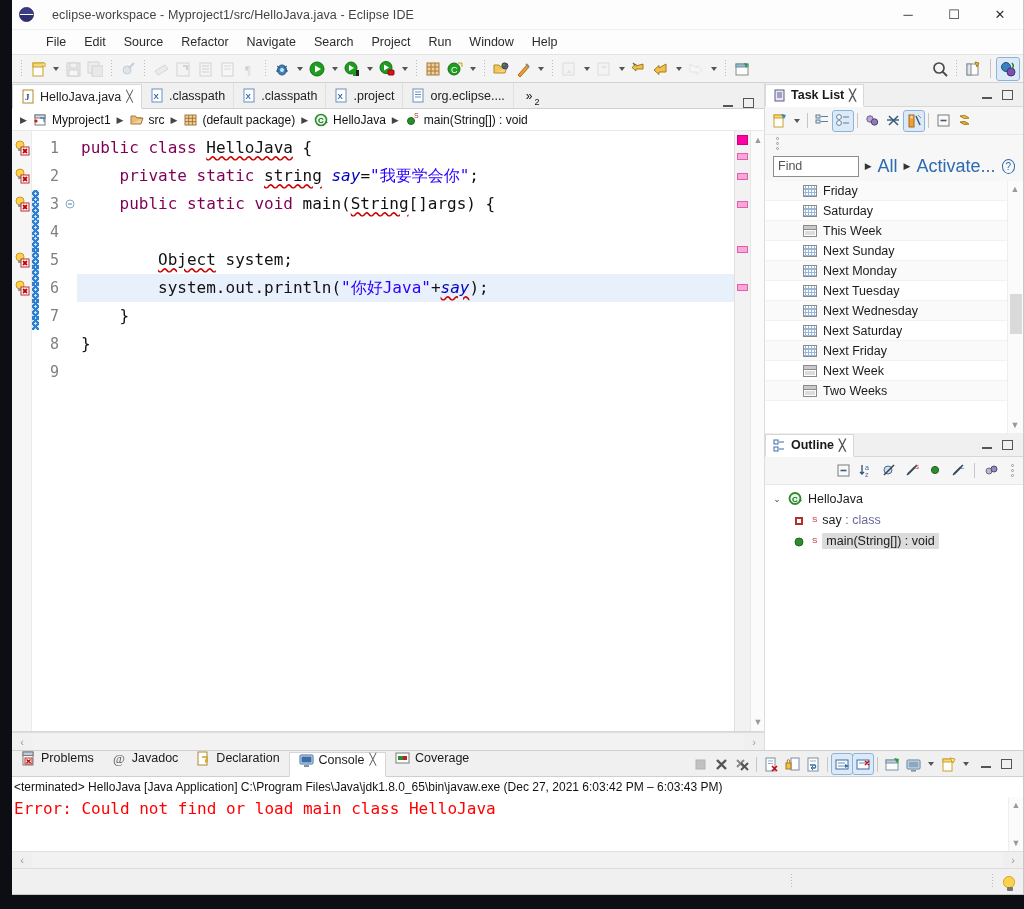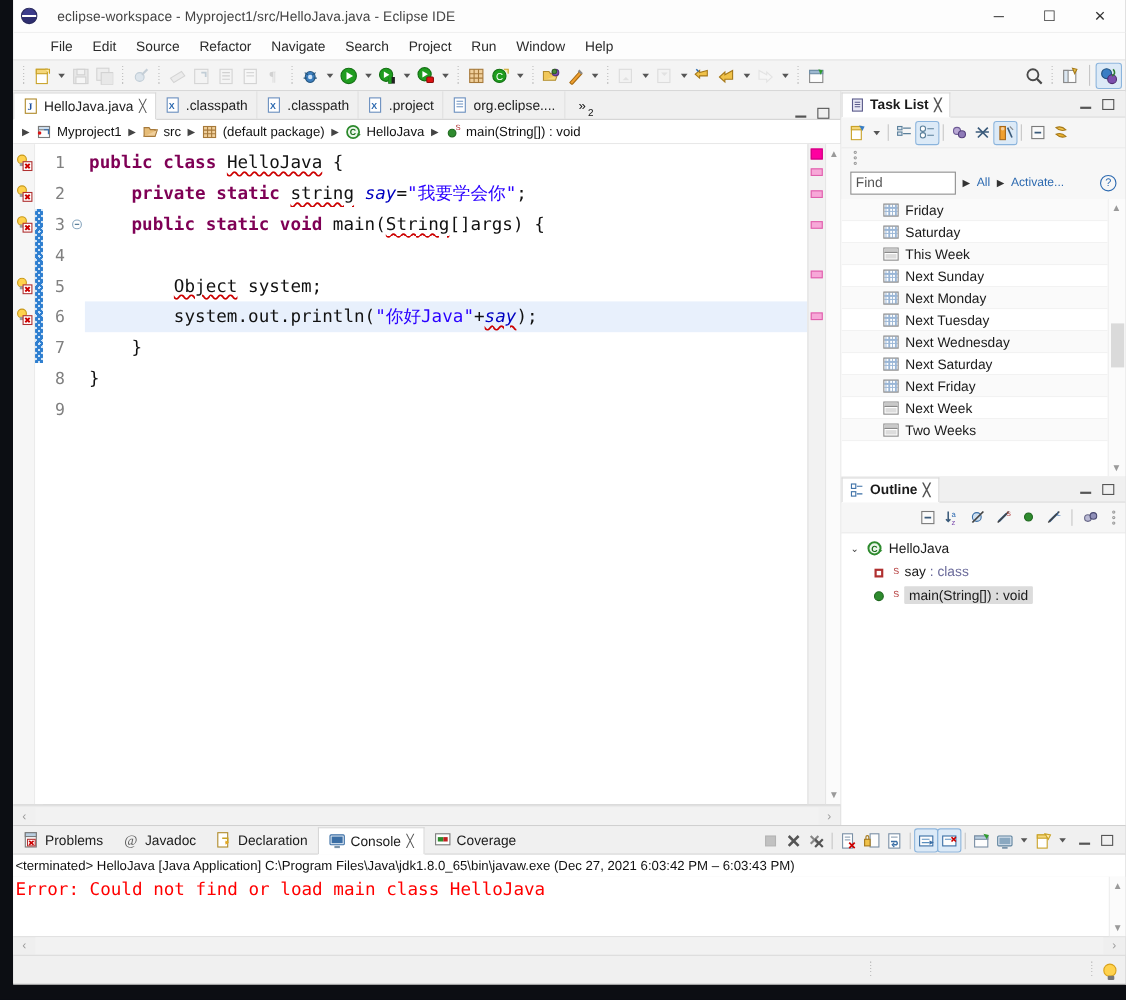--- a/index.html
+++ b/index.html
@@ -93,21 +93,21 @@
           repeating-linear-gradient(45deg,#2f7fd0 0 2px,transparent 2px 4px),
           repeating-linear-gradient(-45deg,#2f7fd0 0 2px,transparent 2px 4px);
         background-color:#cfe4f7;}
   .linenos{ width:24px; text-align:right; padding-right:4px; color:#808080;
             font-family:"DejaVu Sans Mono", monospace; font-size:15px; line-height:28px; padding-top:3px;}
   .foldcol{ width:14px; padding-top:3px; line-height:28px;}
   .code{ flex:1; position:relative; font-family:"DejaVu Sans Mono", monospace;
          font-size:16px; line-height:28px; padding-top:3px; overflow:hidden; color:#111;}
   .cl{ height:28px; white-space:pre; padding-left:4px;}
   .cl.hl{ background:#e8f0fc;}
-  .kw{ color:#7f0055; font-weight:bold;}
+  .kw{ color:#7f0055; font-weight:normal;}
   .str{ color:#2a00ff;}
   .fld{ color:#0000c0; font-style:italic;}
   .err{ text-decoration: underline; text-decoration-style: wavy; text-decoration-color:#c00;
         text-underline-offset:2px;}
   .overview{ width:16px; background:#f2f2f2; border-left:1px solid #e0e0e0; position:relative;}
   .ovmark{ position:absolute; left:2px; width:11px; height:7px; background:#f7a8d8; border:1px solid #e060ad;}
   .ovmark.top{ background:#ff00a0; border-color:#cc0080; height:10px; top:4px;}
   .vscroll{ width:14px; background:#fbfbfb; border-left:1px solid #e6e6e6; position:relative;}
   .vsarr{ position:absolute; left:0; width:14px; height:14px; color:#9a9a9a; font-size:9px;
           display:flex;align-items:center;justify-content:center;}
@@ -126,21 +126,21 @@
          background:#fff; border:1px solid #d7d7d7; border-bottom-color:#fff; margin-bottom:-1px;}
   .ptoolbar{ height:28px; display:flex; align-items:center; gap:1px; padding:0 4px;
              background:#f6f6f6; border-bottom:1px solid #e8e8e8; flex:none;}
   .ptoolbar .tbtn{ width:20px;height:20px;}
   .dots{ width:8px; display:flex; flex-direction:column; align-items:center; gap:2px;}
   .dots i{ width:3px;height:3px;border:1px solid #999;border-radius:50%;}
   .findrow{ height:30px; display:flex;align-items:center; gap:6px; padding:0 8px; flex:none;
             background:#f7f7f7;}
   .findbox{ width:96px; height:21px; background:#fff; border:1px solid #8d8d8d;
             font-size:12.5px; color:#444; padding:1px 4px; display:flex; align-items:center;}
-  .flink{ color:#2d6ab0; font-size:11px;}
+  .flink{ color:#2d6ab0; font-size:18px;}
   .fcar{ color:#333; font-size:9px;}
   .helpicon{ width:15px;height:15px;border:1.4px solid #2d6ab0;border-radius:50%;
              color:#2d6ab0;font-size:10px;display:flex;align-items:center;justify-content:center;
              margin-left:auto;}
   .tasklist{ flex:1; overflow:hidden; background:#fff; display:flex; min-height:0;}
   .tlrows{ flex:1; min-width:0;}
   .trow{ height:20px; display:flex; align-items:center; gap:6px; padding-left:38px;
          font-size:12.5px; color:#1a1a1a; border-bottom:1px solid #f2f2f2;}
   .trow:nth-child(odd){ background:#fafafa;}
   .cal{ width:14px;height:12px;border:1px solid #8a8a8a;background:#fff; display:block;
@@ -158,21 +158,21 @@
   .orow.sel span.olabel{ background:#dcdcdc; padding:1px 4px; border-radius:1px;}
   .tri{ width:12px; color:#444; font-size:9px; text-align:center;}
   .sup{ font-size:8px; color:#b03030; vertical-align:super;}
   .typ{ color:#6a6a9a;}
 
   
   .bottom{ height:118px; display:flex; flex-direction:column; background:#f0f0f0; flex:none;
            border-top:1px solid #d0d0d0;}
   .btabrow{ height:26px; display:flex; align-items:flex-end; background:#f0f0f0; flex:none;
             border-bottom:1px solid #cfcfcf;}
-  .btab{ height:25px; display:flex; align-items:center; gap:5px; padding:0 9px; font-size:12.5px;}
+  .btab{ height:25px; display:flex; align-items:flex-start; gap:5px; padding:0 9px; font-size:12.5px;}
   .btab.active{ background:#fff; border:1px solid #d7d7d7; border-bottom-color:#fff; margin-bottom:-1px;}
   .btools{ display:flex; align-items:center; gap:1px; margin-left:auto; padding:0 5px 2px 5px;}
   .btools .tbtn{ width:20px;height:20px;}
   .consolehead{ height:20px; background:#fff; display:flex;align-items:center; padding-left:2px;
                 font-size:12px; color:#111; flex:none;}
   .consolebody{ flex:1; background:#fff; display:flex; min-height:0;}
   .consoletext{ flex:1; font-family:"DejaVu Sans Mono", monospace; font-size:16px; color:#ff0000;
                 padding:2px 0 0 2px; white-space:pre;}
   .cscroll{ width:15px; background:#fbfbfb; border-left:1px solid #eee; position:relative;}
   .chrow{ height:17px; background:#efefef; display:flex; align-items:center; flex:none;

